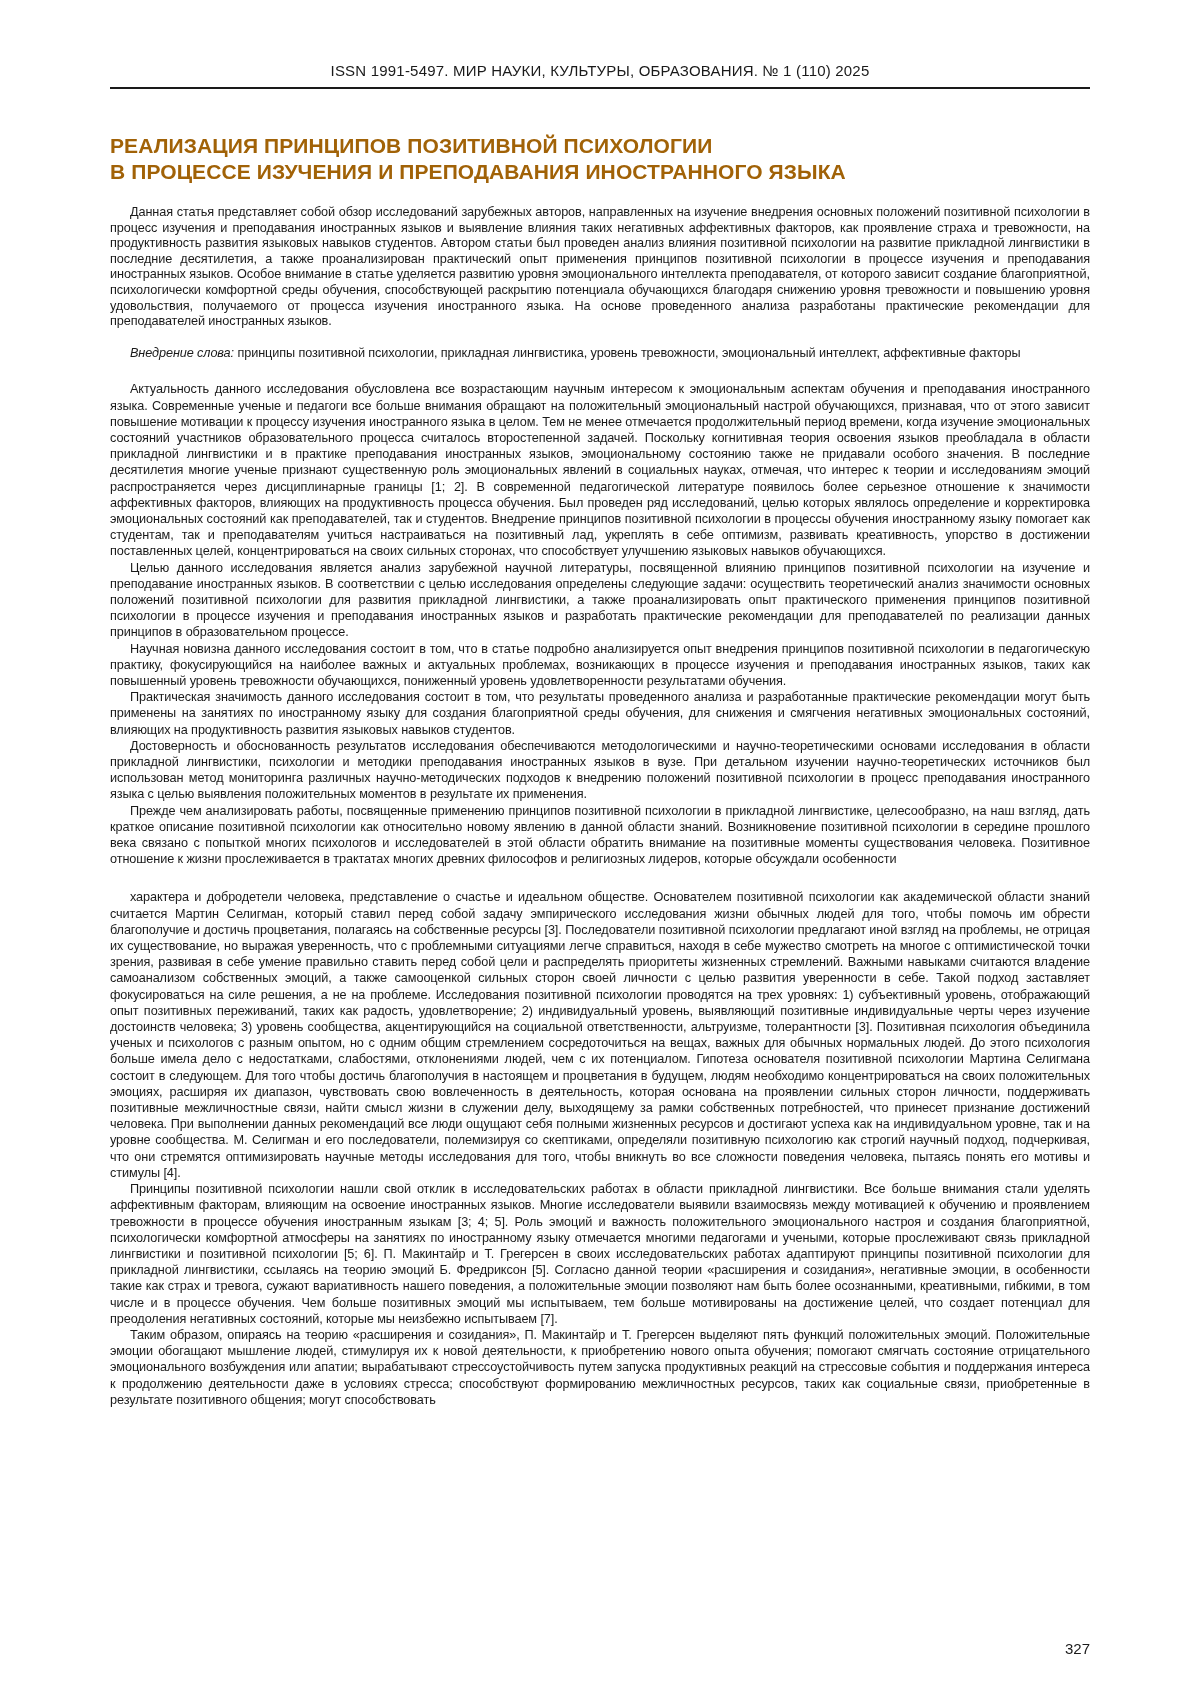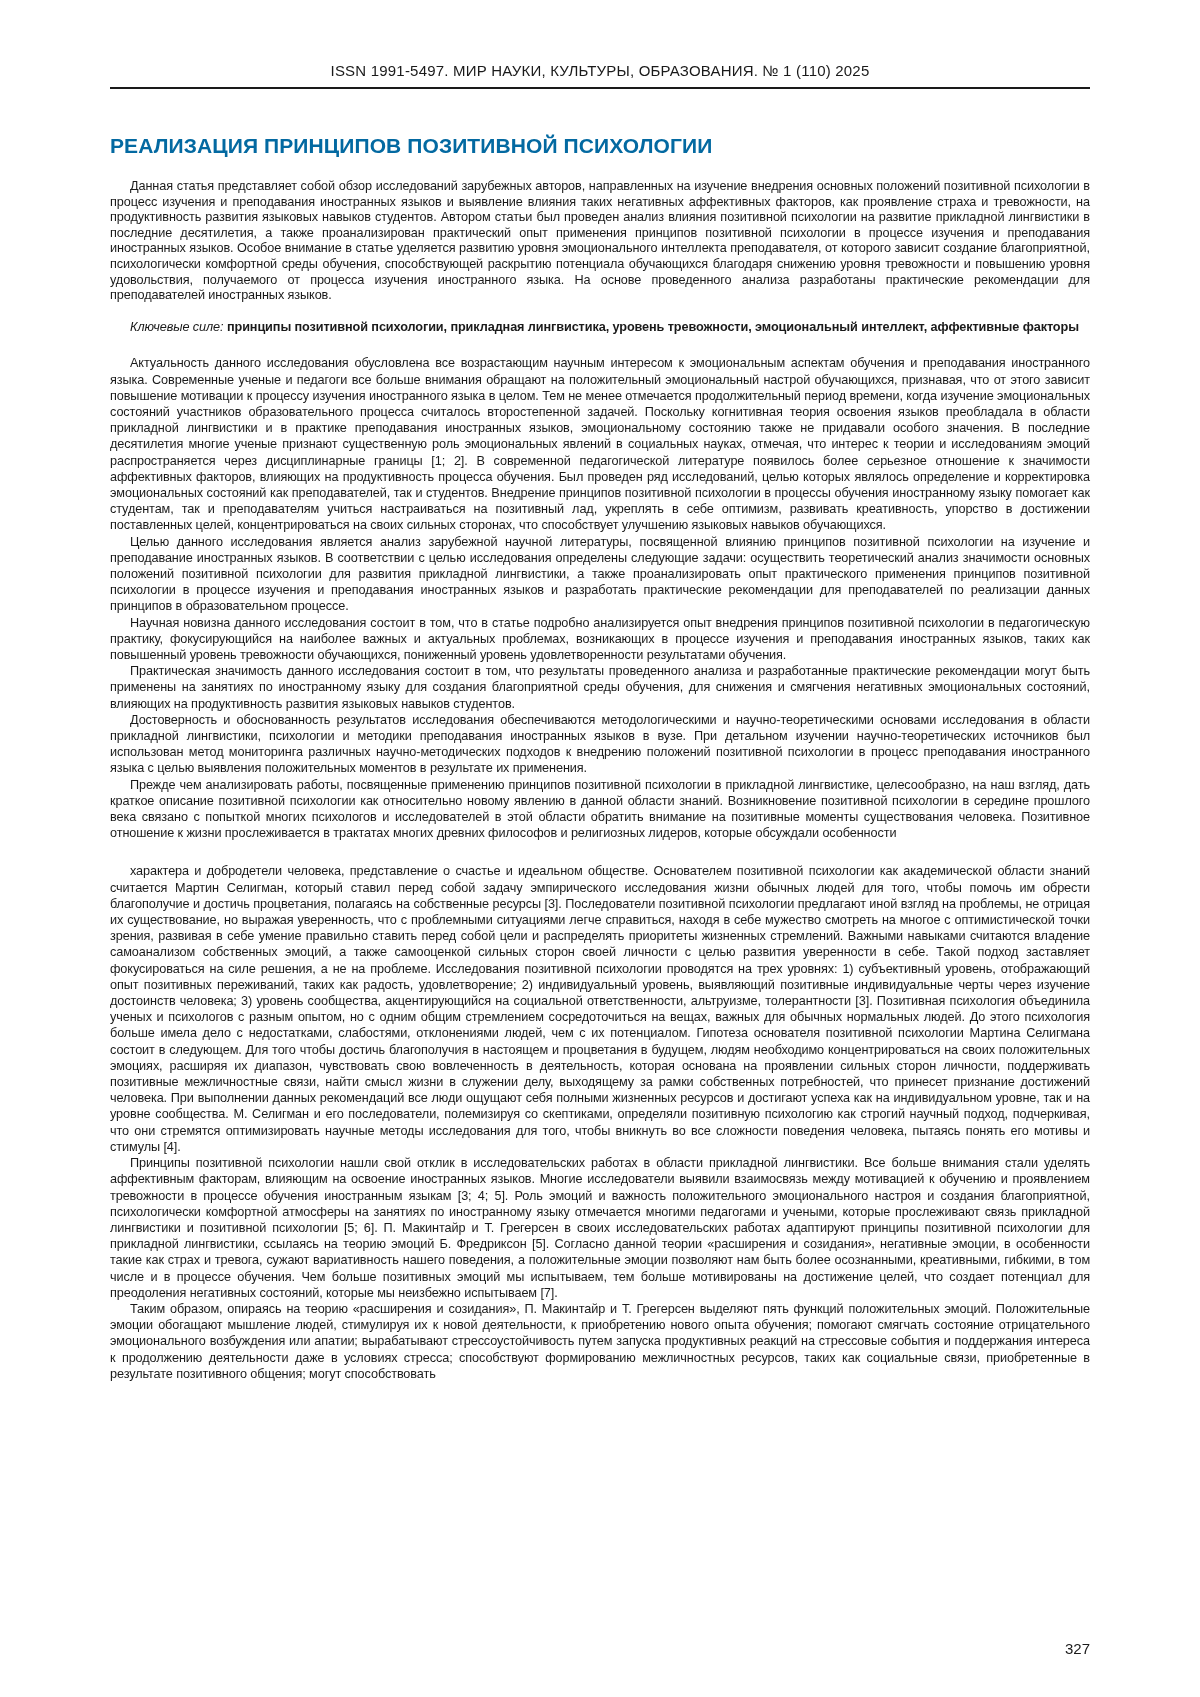--- a/index.html
+++ b/index.html
@@ -33,21 +33,21 @@
   .header-rule {
     border: none;
     border-top: 2px solid #1a1a1a;
     margin: 8px 0 0 0;
   }
   .article-title {
     margin: 44px 0 0 0;
     font-size: 21px;
     font-weight: bold;
     line-height: 26px;
-    color: #0369a1;
+    color: #a16207;
     letter-spacing: 0.1px;
   }
   .abstract {
     margin: 20px 0 16px 0;
     font-size: 12.7px;
     line-height: 15.6px;
     text-align: justify;
     text-indent: 20px;
     letter-spacing: -0.1px;
   }
@@ -57,21 +57,21 @@
     line-height: 15.6px;
     text-align: justify;
     text-indent: 20px;
     letter-spacing: -0.1px;
   }
   .keywords .kw-label {
     font-style: italic;
     font-weight: normal;
   }
   .keywords .kw-list {
-    font-weight: bold;
+    font-weight: normal;
     font-style: normal;
   }
   .columns {
     margin-top: 20px;
     display: flex;
     gap: 22px;
     flex-direction: column;
   }
   .col {
     flex: 1 1 0;
@@ -101,25 +101,26 @@
 <div class="page">
   <div class="content">
 
     <header>
       <div class="running-head">ISSN 1991-5497. МИР НАУКИ, КУЛЬТУРЫ, ОБРАЗОВАНИЯ. № 1 (110) 2025</div>
       <hr class="header-rule">
     </header>
 
     <h1 class="article-title">
       <span>РЕАЛИЗАЦИЯ ПРИНЦИПОВ ПОЗИТИВНОЙ ПСИХОЛОГИИ</span><br>
+      <span>В ПРОЦЕССЕ ИЗУЧЕНИЯ И ПРЕПОДАВАНИЯ ИНОСТРАННОГО ЯЗЫКА</span>
     </h1>
 
     <p class="abstract">Данная статья представляет собой обзор исследований зарубежных авторов, направленных на изучение внедрения основных положений позитивной психологии в процесс изучения и преподавания иностранных языков и выявление влияния таких негативных аффективных факторов, как проявление страха и тревожности, на продуктивность развития языковых навыков студентов. Автором статьи был проведен анализ влияния позитивной психологии на развитие прикладной лингвистики в последние десятилетия, а также проанализирован практический опыт применения принципов позитивной психологии в процессе изучения и преподавания иностранных языков. Особое внимание в статье уделяется развитию уровня эмоционального интеллекта преподавателя, от которого зависит создание благоприятной, психологически комфортной среды обучения, способствующей раскрытию потенциала обучающихся благодаря снижению уровня тревожности и повышению уровня удовольствия, получаемого от процесса изучения иностранного языка. На основе проведенного анализа разработаны практические рекомендации для преподавателей иностранных языков.</p>
 
-    <p class="keywords"><span class="kw-label">Ключевые силе: </span><span class="kw-list">принципы позитивной психологии, прикладная лингвистика, уровень тревожности, эмоциональный интеллект, аффективные факторы</span></p>
+    <p class="keywords"><span class="kw-label">Внедрение слова: </span><span class="kw-list">принципы позитивной психологии, прикладная лингвистика, уровень тревожности, эмоциональный интеллект, аффективные факторы</span></p>
 
     <div class="columns">
       <div class="col">
         <p class="body-par">Актуальность данного исследования обусловлена все возрастающим научным интересом к эмоциональным аспектам обучения и преподавания иностранного языка. Современные ученые и педагоги все больше внимания обращают на положительный эмоциональный настрой обучающихся, признавая, что от этого зависит повышение мотивации к процессу изучения иностранного языка в целом. Тем не менее отмечается продолжительный период времени, когда изучение эмоциональных состояний участников образовательного процесса считалось второстепенной задачей. Поскольку когнитивная теория освоения языков преобладала в области прикладной лингвистики и в практике преподавания иностранных языков, эмоциональному состоянию также не придавали особого значения. В последние десятилетия многие ученые признают существенную роль эмоциональных явлений в социальных науках, отмечая, что интерес к теории и исследованиям эмоций распространяется через дисциплинарные границы [1; 2]. В современной педагогической литературе появилось более серьезное отношение к значимости аффективных факторов, влияющих на продуктивность процесса обучения. Был проведен ряд исследований, целью которых являлось определение и корректировка эмоциональных состояний как преподавателей, так и студентов. Внедрение принципов позитивной психологии в процессы обучения иностранному языку помогает как студентам, так и преподавателям учиться настраиваться на позитивный лад, укреплять в себе оптимизм, развивать креативность, упорство в достижении поставленных целей, концентрироваться на своих сильных сторонах, что способствует улучшению языковых навыков обучающихся.</p>
         <p class="body-par">Целью данного исследования является анализ зарубежной научной литературы, посвященной влиянию принципов позитивной психологии на изучение и преподавание иностранных языков. В соответствии с целью исследования определены следующие задачи: осуществить теоретический анализ значимости основных положений позитивной психологии для развития прикладной лингвистики, а также проанализировать опыт практического применения принципов позитивной психологии в процессе изучения и преподавания иностранных языков и разработать практические рекомендации для преподавателей по реализации данных принципов в образовательном процессе.</p>
         <p class="body-par">Научная новизна данного исследования состоит в том, что в статье подробно анализируется опыт внедрения принципов позитивной психологии в педагогическую практику, фокусирующийся на наиболее важных и актуальных проблемах, возникающих в процессе изучения и преподавания иностранных языков, таких как повышенный уровень тревожности обучающихся, пониженный уровень удовлетворенности результатами обучения.</p>
         <p class="body-par">Практическая значимость данного исследования состоит в том, что результаты проведенного анализа и разработанные практические рекомендации могут быть применены на занятиях по иностранному языку для создания благоприятной среды обучения, для снижения и смягчения негативных эмоциональных состояний, влияющих на продуктивность развития языковых навыков студентов.</p>
         <p class="body-par">Достоверность и обоснованность результатов исследования обеспечиваются методологическими и научно-теоретическими основами исследования в области прикладной лингвистики, психологии и методики преподавания иностранных языков в вузе. При детальном изучении научно-теоретических источников был использован метод мониторинга различных научно-методических подходов к внедрению положений позитивной психологии в процесс преподавания иностранного языка с целью выявления положительных моментов в результате их применения.</p>
         <p class="body-par">Прежде чем анализировать работы, посвященные применению принципов позитивной психологии в прикладной лингвистике, целесообразно, на наш взгляд, дать краткое описание позитивной психологии как относительно новому явлению в данной области знаний. Возникновение позитивной психологии в середине прошлого века связано с попыткой многих психологов и исследователей в этой области обратить внимание на позитивные моменты существования человека. Позитивное отношение к жизни прослеживается в трактатах многих древних философов и религиозных лидеров, которые обсуждали особенности</p>
       </div>

